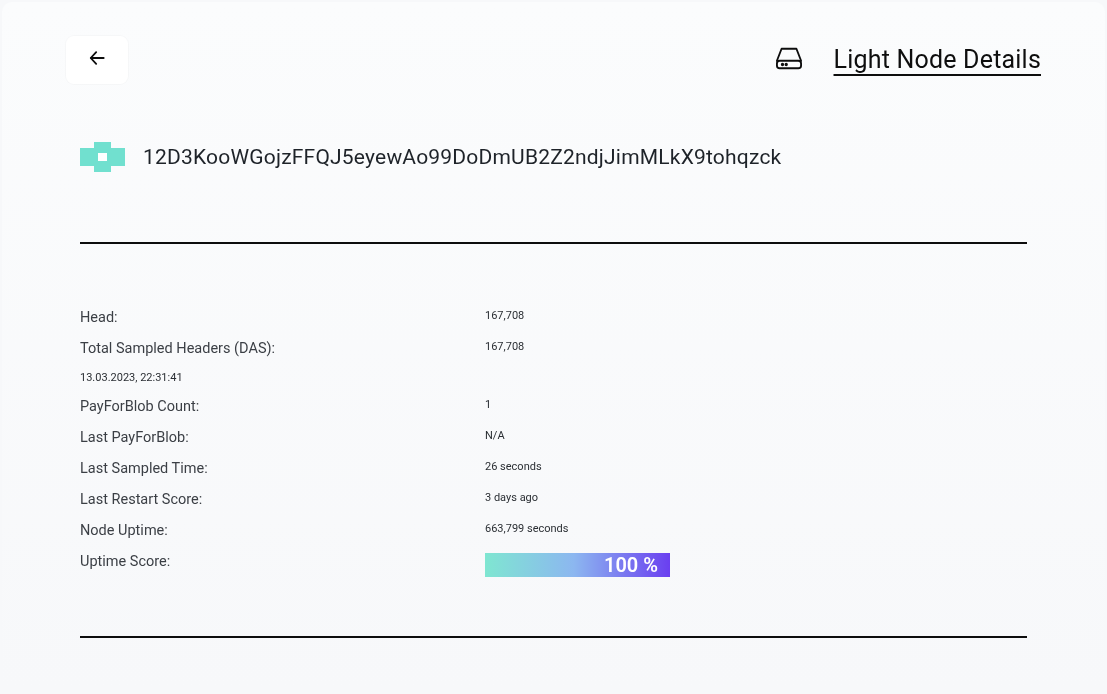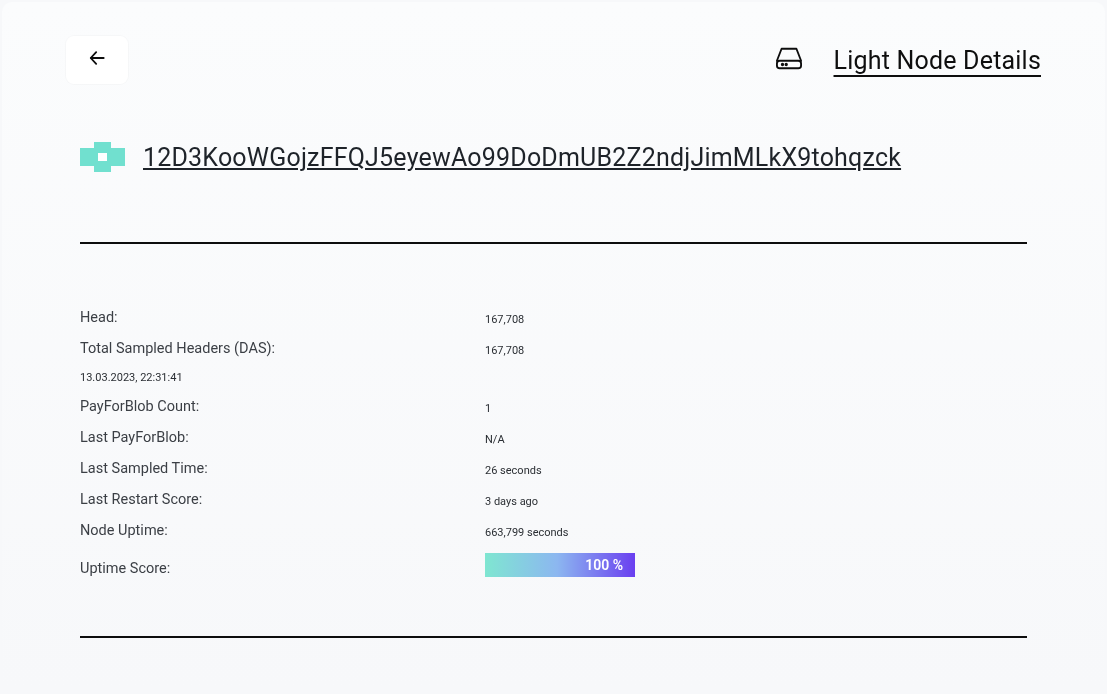--- a/index.html
+++ b/index.html
@@ -40,21 +40,20 @@
       justify-content: center;
       cursor: pointer;
       box-shadow: 0 0 0 1px rgba(0,0,0,0.02);
     }
     .back-button svg {
       width: 20px;
       height: 20px;
     }
     .header-right {
       display: flex;
-      align-items: center;
       gap: 30px;
     }
     .disk-icon svg {
       width: 30px;
       height: 26px;
     }
     .header-title {
       font-size: 25px;
       color: #0e0e0e;
       text-decoration: underline;
@@ -73,58 +72,57 @@
     }
     .node-avatar {
       width: 45px;
       height: 30px;
       position: relative;
     }
     .node-avatar svg {
       display: block;
     }
     .node-id-text {
-      font-size: 25px;
+      font-size: 21px;
       color: #1e2329;
       letter-spacing: 0.2px;
-      text-decoration: underline;
     }
     .divider {
       border: none;
       border-top: 2px solid #0d0d0d;
       margin: 0;
     }
     .info-grid {
       margin-top: 58px;
       margin-bottom: 52px;
     }
     .info-row {
       display: flex;
-      align-items: flex-end;
+      align-items: flex-start;
       padding: 7px 0;
     }
     .info-label {
       width: 405px;
       font-size: 14.5px;
       color: #3b3f45;
     }
     .info-value {
       font-size: 11px;
       color: #2a2e33;
     }
     .uptime-bar {
-      width: 150px;
+      width: 185px;
       height: 24px;
       background: linear-gradient(90deg, #7fe6d1 0%, #8cb7f0 48%, #6a3ff0 100%);
       display: flex;
       align-items: center;
       justify-content: flex-end;
       padding-right: 12px;
       color: #fff;
-      font-size: 14px;
+      font-size: 20px;
       font-weight: 600;
     }
   </style>
 </head>
 <body>
 
 <div class="container">
   <div class="header-row">
     <div class="back-button">
       <span>

